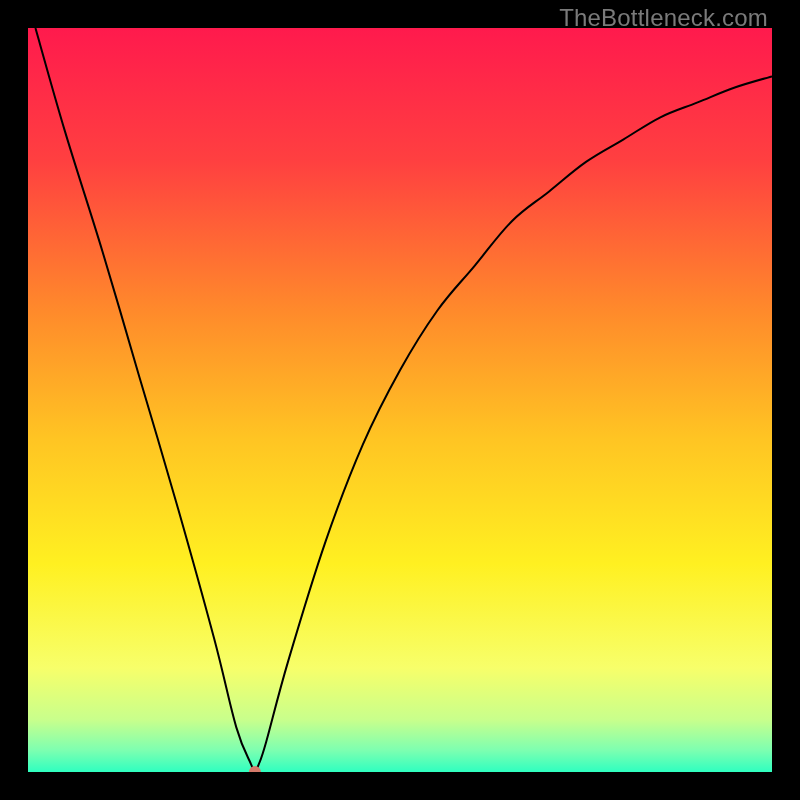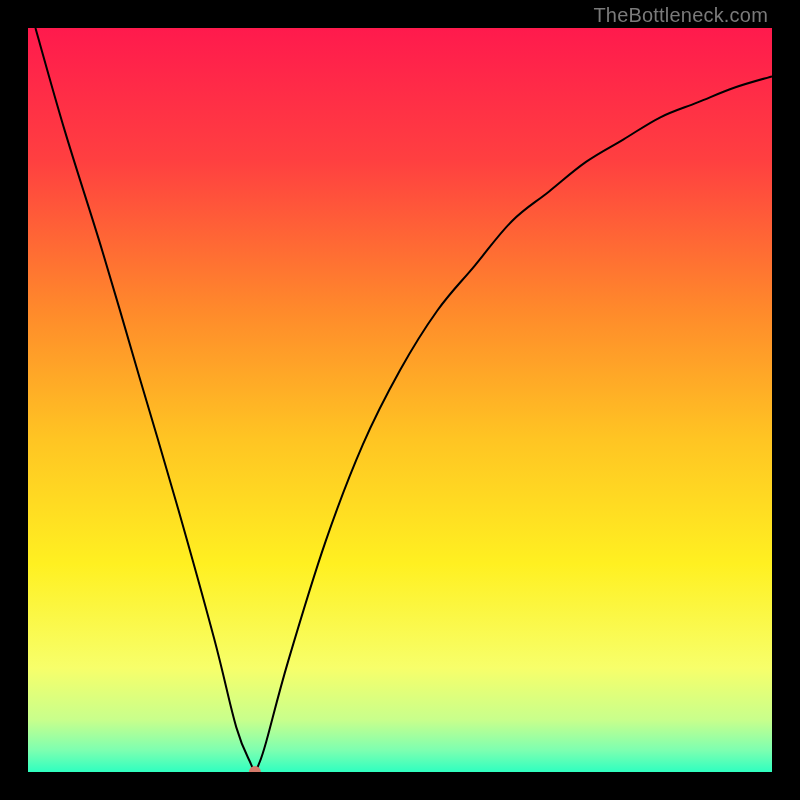--- a/index.html
+++ b/index.html
@@ -24,21 +24,21 @@
     left: 0;
     top: 0;
     width: 744px;
     height: 744px;
   }
   .watermark {
     position: absolute;
     top: 4px;
     right: 32px;
     color: #7a7a7a;
-    font-size: 20px;
+    font-size: 24px;
     font-weight: 500;
     letter-spacing: 0.2px;
     margin-left: 8px;
   }
   svg { display: block; }
 </style>
 </head>
 <body>
 
 <div class="watermark">TheBottleneck.com</div>

